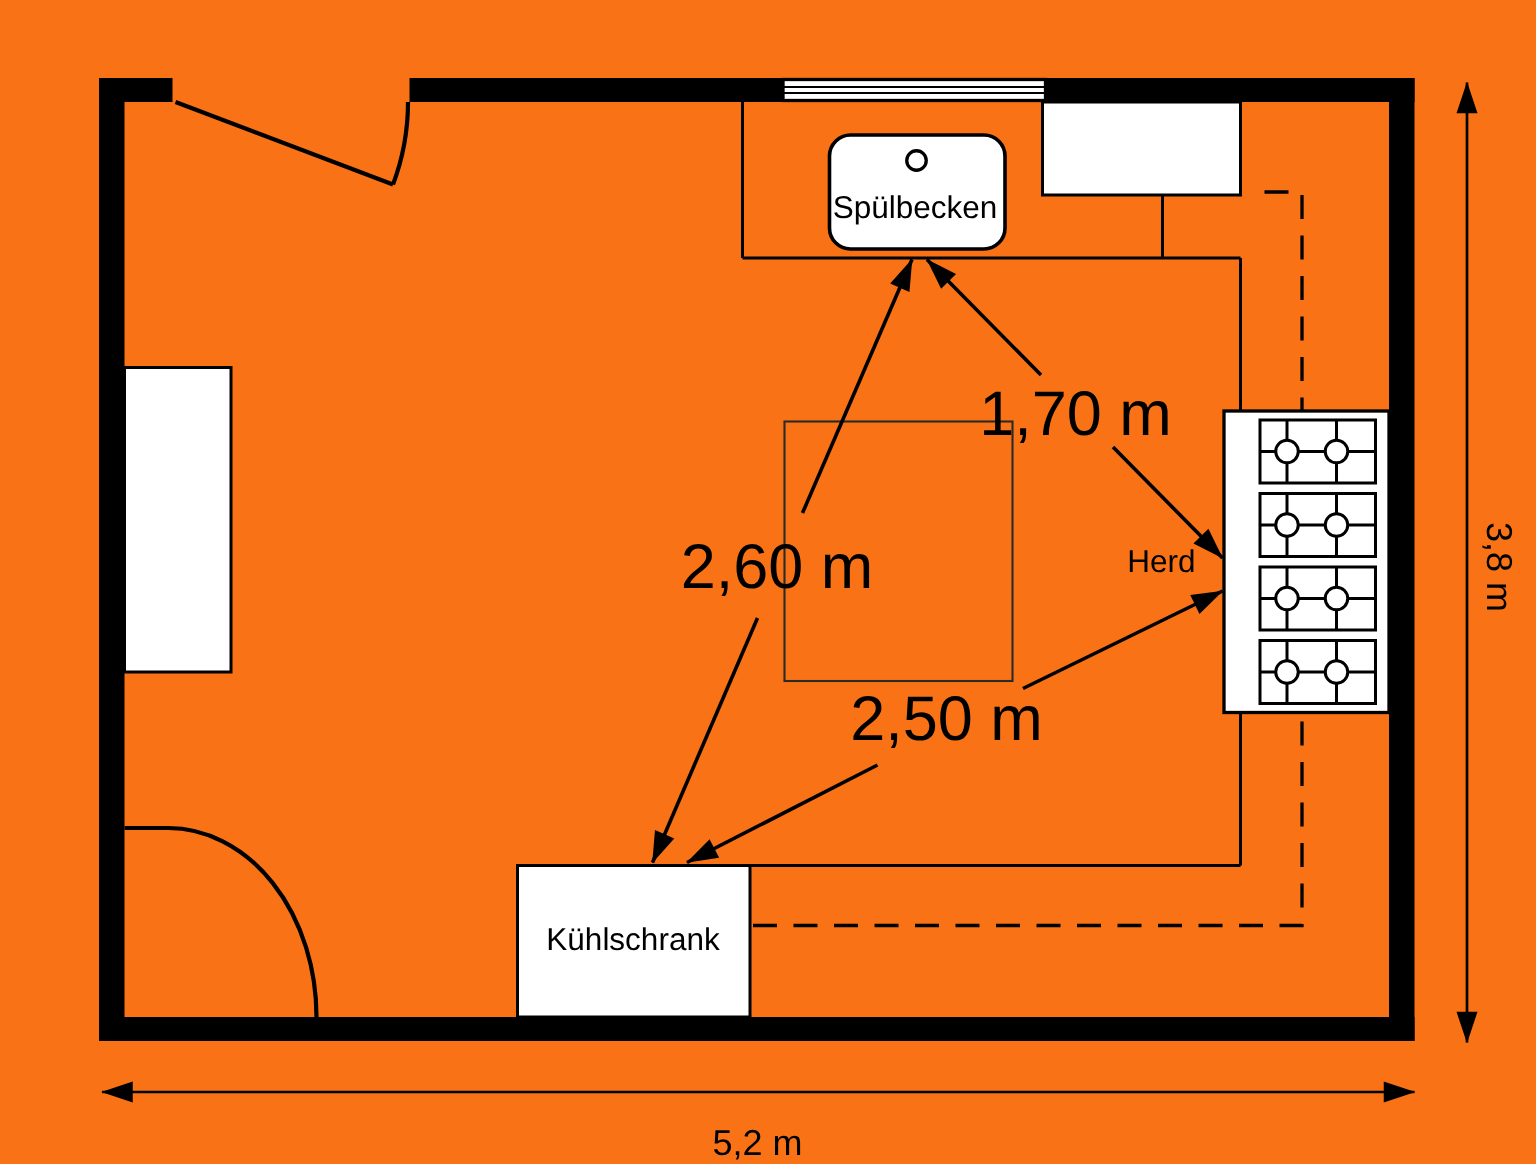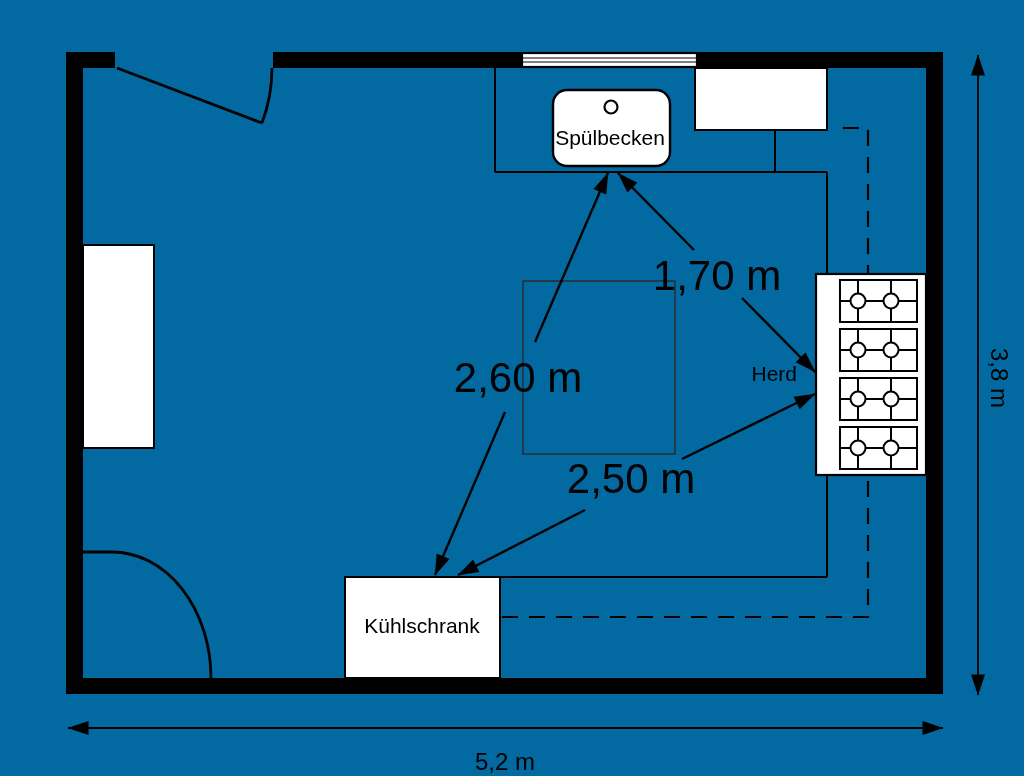--- a/index.html
+++ b/index.html
@@ -4,21 +4,21 @@
 <style>
   html, body {
     margin: 0;
     padding: 0;
     background: #ffffff;
   }
   .plan-wrap {
     position: relative;
     width: 1024px;
     height: 776px;
-    background: #0369a1;
+    background: #f97316;
     font-family: "Liberation Sans", "DejaVu Sans", sans-serif;
   }
   svg { display: block; }
   text {
     font-family: "Liberation Sans", "DejaVu Sans", sans-serif;
     fill: #000000;
   }
   .label-small { font-size: 21px; }
   .label-dist  { font-size: 42px; }
   .label-dim   { font-size: 24px; }

